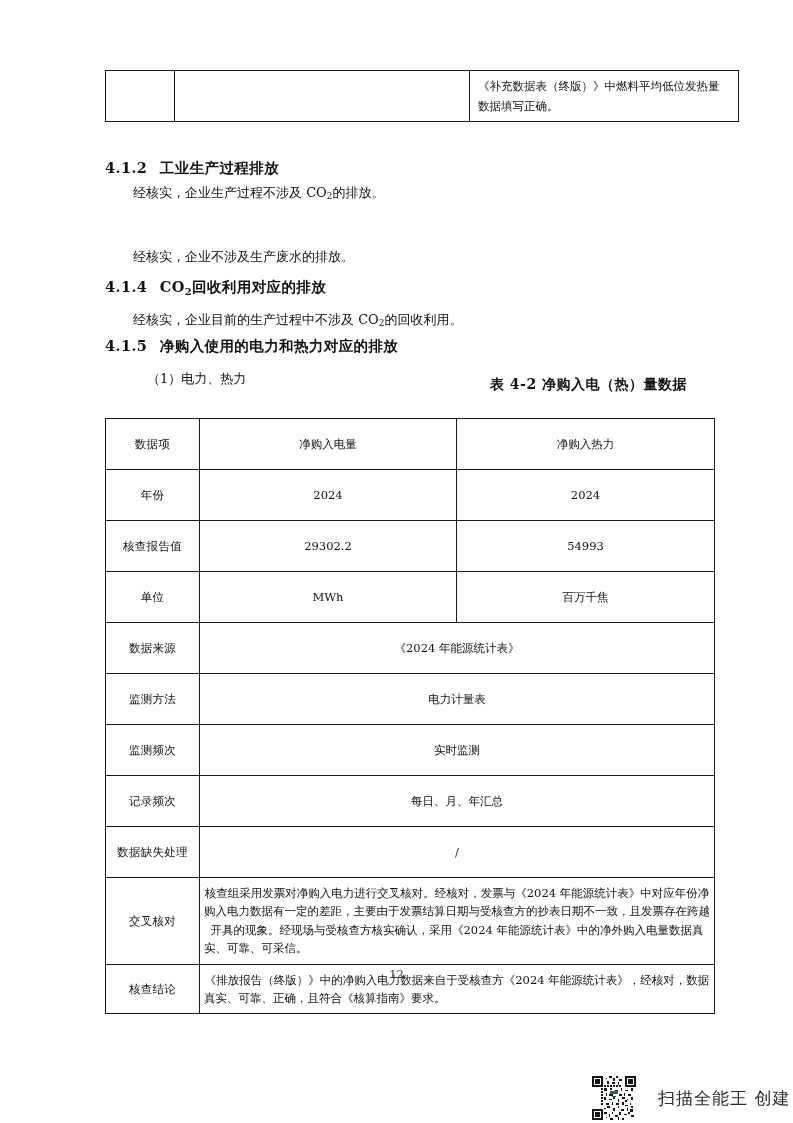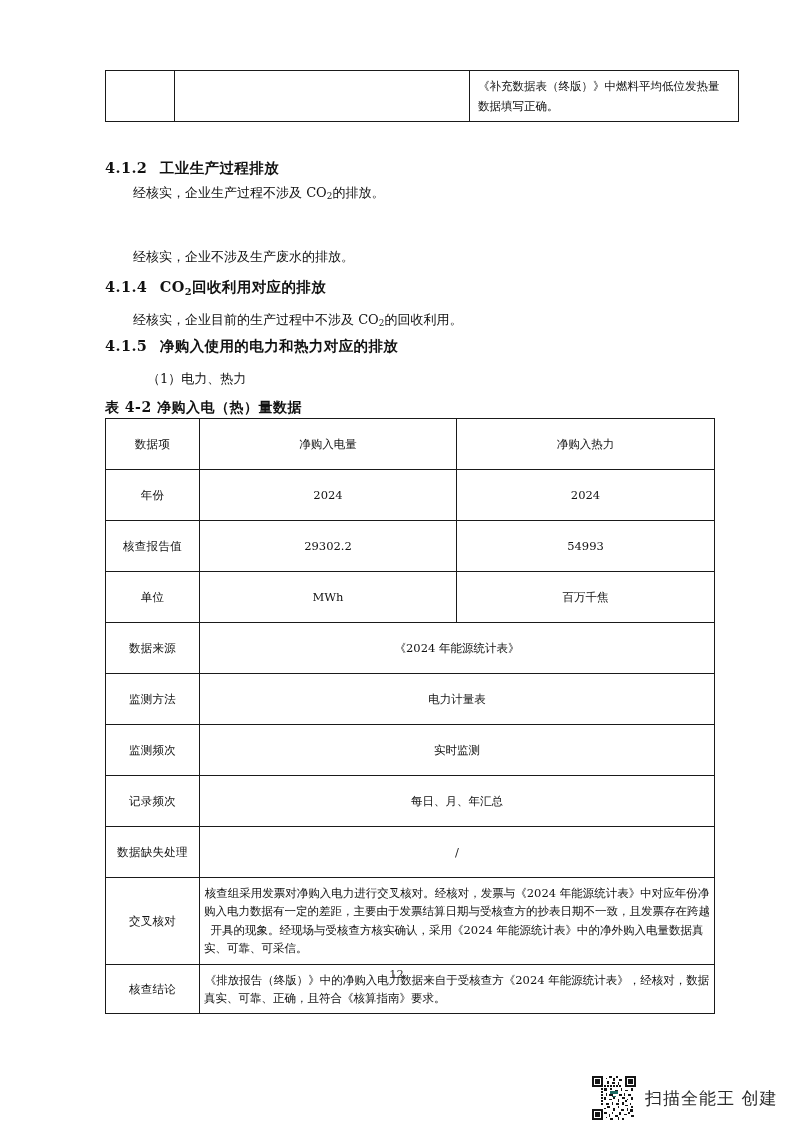--- a/index.html
+++ b/index.html
@@ -66,23 +66,23 @@
     font-size: 0.68em;
     vertical-align: baseline;
     position: relative;
     bottom: -0.28em;
   }
 
   
   .table-caption {
     position: absolute;
     left: 105px;
-    top: 399px;
+    top: 376px;
     width: 582px;
-    text-align: left;
+    text-align: right;
     font-size: 14px;
     font-weight: bold;
     letter-spacing: 0.5px;
   }
 
   
   .data-table {
     position: absolute;
     left: 105px;
     top: 418px;
@@ -125,21 +125,21 @@
     color: #333;
   }
 
   
   .watermark {
     position: absolute;
     left: 592px;
     top: 1076px;
     display: flex;
     align-items: center;
-    gap: 9px;
+    gap: 22px;
   }
   .qr {
     width: 44px;
     height: 44px;
     flex: 0 0 auto;
   }
   .wm-text {
     font-family: "DejaVu Sans", "Liberation Sans", sans-serif;
     font-size: 17px;
     color: #2b2b2b;

